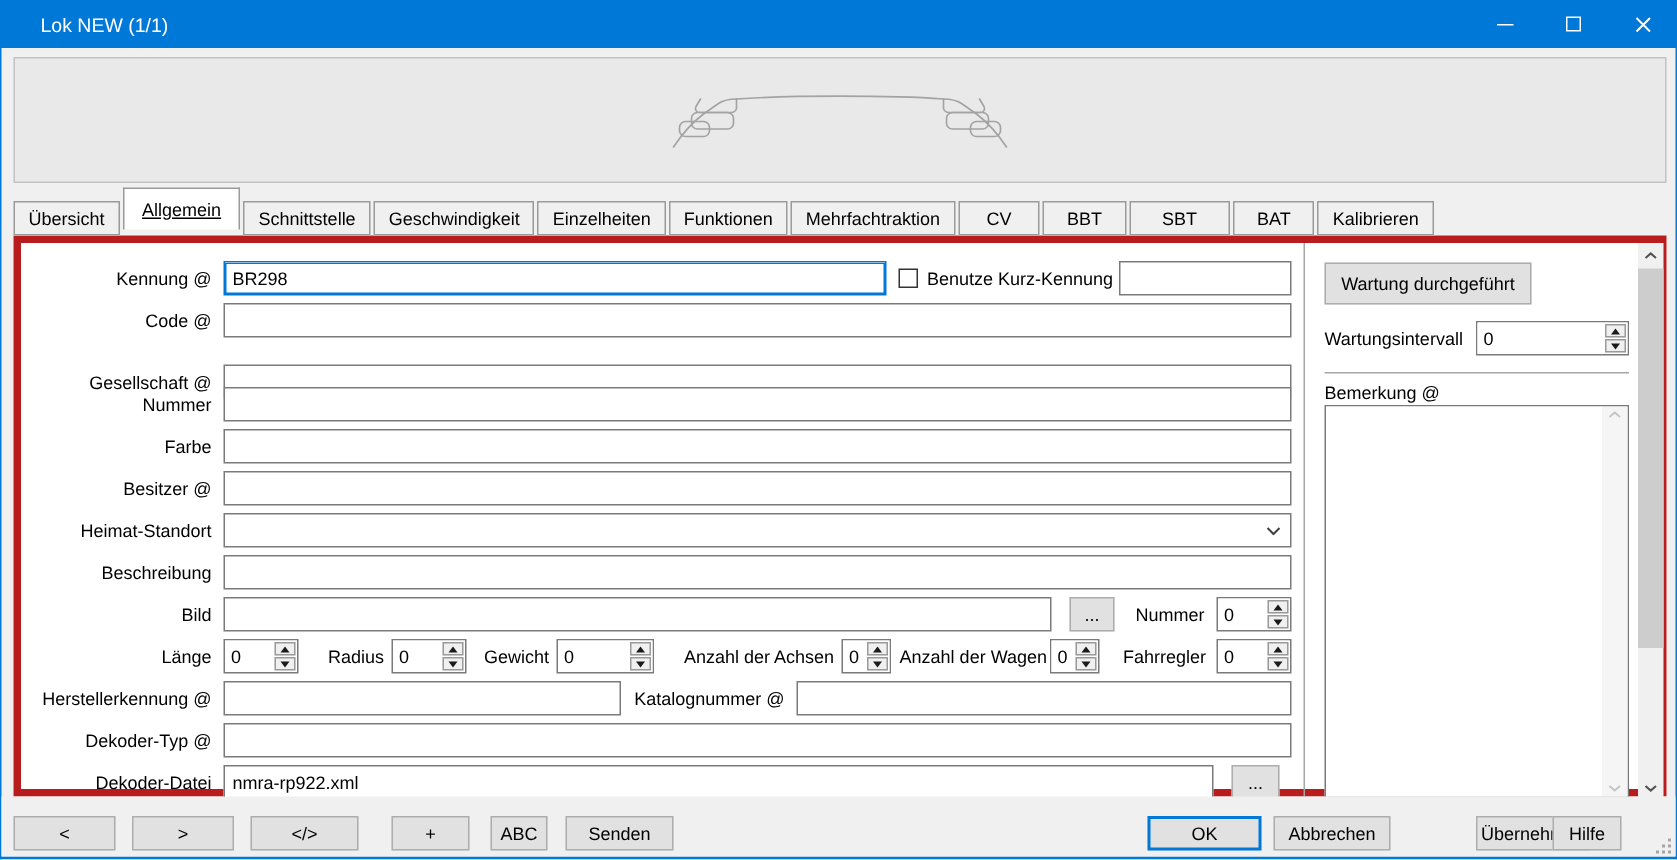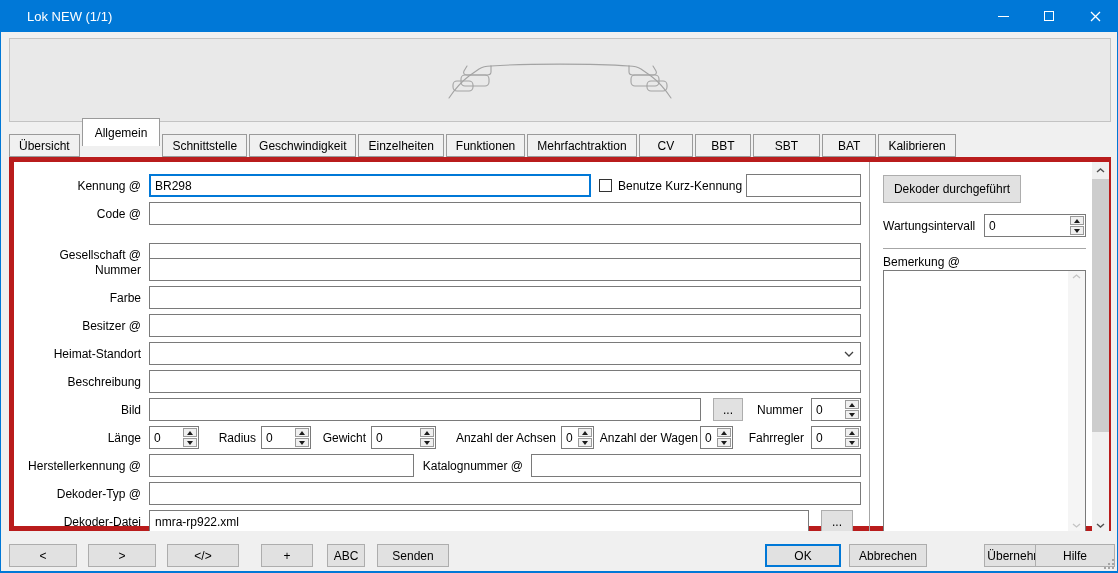--- a/index.html
+++ b/index.html
@@ -19,21 +19,21 @@
 
   
   .image-panel { position:absolute; left:8px; top:38px; width:1102px; height:84px;
                  background:#e9e9e9; border:1px solid #c3c3c3;
                  display:flex; align-items:center; justify-content:center; }
 
   
   .tabs { position:absolute; left:8px; top:130px; height:28px; display:flex; align-items:flex-end; z-index:3; }
   .tab { height:23px; margin-bottom:1px; margin-right:2px; padding:0 9px; background:#f0f0f0;
          border:1px solid #9a9a9a; display:flex; align-items:center; white-space:nowrap; }
-  .tab.active { height:28px; margin-bottom:12px; background:#fff; border-bottom:none; padding:0 12px; position:relative; z-index:4; }
+  .tab.active { height:28px; margin-bottom:5px; background:#fff; border-bottom:none; padding:0 12px; position:relative; z-index:4;text-decoration:underline; }
 
   
   .frame { position:absolute; left:8px; top:157px; width:1102px; height:374px;
            background:#fff; border:5px solid #b91c1c; }
   .row { position:absolute; left:0; height:23px; display:flex; align-items:center; width:847px; }
   .flabel { width:127px; text-align:right; white-space:nowrap; }
   .tinput { height:23px; border:1px solid #7a7a7a; background:#fff; padding:0 5px; font:12px "Liberation Sans","DejaVu Sans",sans-serif; outline:none; }
   .tinput.focused { border-color:#0078d7; box-shadow:inset 0 0 0 1px #0078d7; }
   .grow { flex:1; }
   .ml8 { margin-left:8px; } .ml12 { margin-left:12px; } .ml5 { margin-left:5px; }
@@ -291,21 +291,21 @@
 
     <div class="row" style="top:348px;">
       <span class="flabel">Dekoder-Datei</span>
       <input class="tinput ml8" style="width: 660px;" value="nmra-rp922.xml">
       <div class="browse-btn ml12" style="width:32px;">...</div>
     </div>
 
     <div class="divider-v"></div>
 
     <div class="rpanel">
-      <div class="w-btn">Dekoder durchgeführt</div>
+      <div class="w-btn">Wartung durchgeführt</div>
       <div class="intervall-row">
         <span>Wartungsintervall</span>
         <div class="spin" style="width:102px; margin-left:auto;">
           <input value="0" style="">
           <div class="spin-btns">
             <div class="spin-btn">
                 <span class="tri-up"></span>
               </div>
             <div class="spin-btn">
                 <span class="tri-down"></span>
@@ -347,21 +347,21 @@
     <div class="fbtn" style="left:8px; width:68px;">&lt;</div>
     <div class="fbtn" style="left:87px; width:68px;">&gt;</div>
     <div class="fbtn" style="left:166px; width:72px;">&lt;/&gt;</div>
     <div class="fbtn" style="left:260px; width:52px;">+</div>
     <div class="fbtn" style="left:326px; width:38px;">ABC</div>
     <div class="fbtn" style="left:376px; width:72px;">Senden</div>
 
     <div class="fbtn primary" style="left:764px; width:76px;">OK</div>
     <div class="fbtn" style="left:848px; width:78px;">Abbrechen</div>
     <div class="fbtn" style="left:983px; width:76px;">Übernehmen</div>
-    <div class="fbtn" style="left:1034px; width:80px;">Hilfe</div>
+    <div class="fbtn" style="left:1034px; width:46px;">Hilfe</div>
 
     <div class="grip">
       <i style="right:0; bottom:0;"></i>
         <i style="right:4px; bottom:0;"></i>
         <i style="right:8px; bottom:0;"></i>
       <i style="right:0; bottom:4px;"></i>
         <i style="right:4px; bottom:4px;"></i>
       <i style="right:0; bottom:8px;"></i>
     </div>
   </div>

